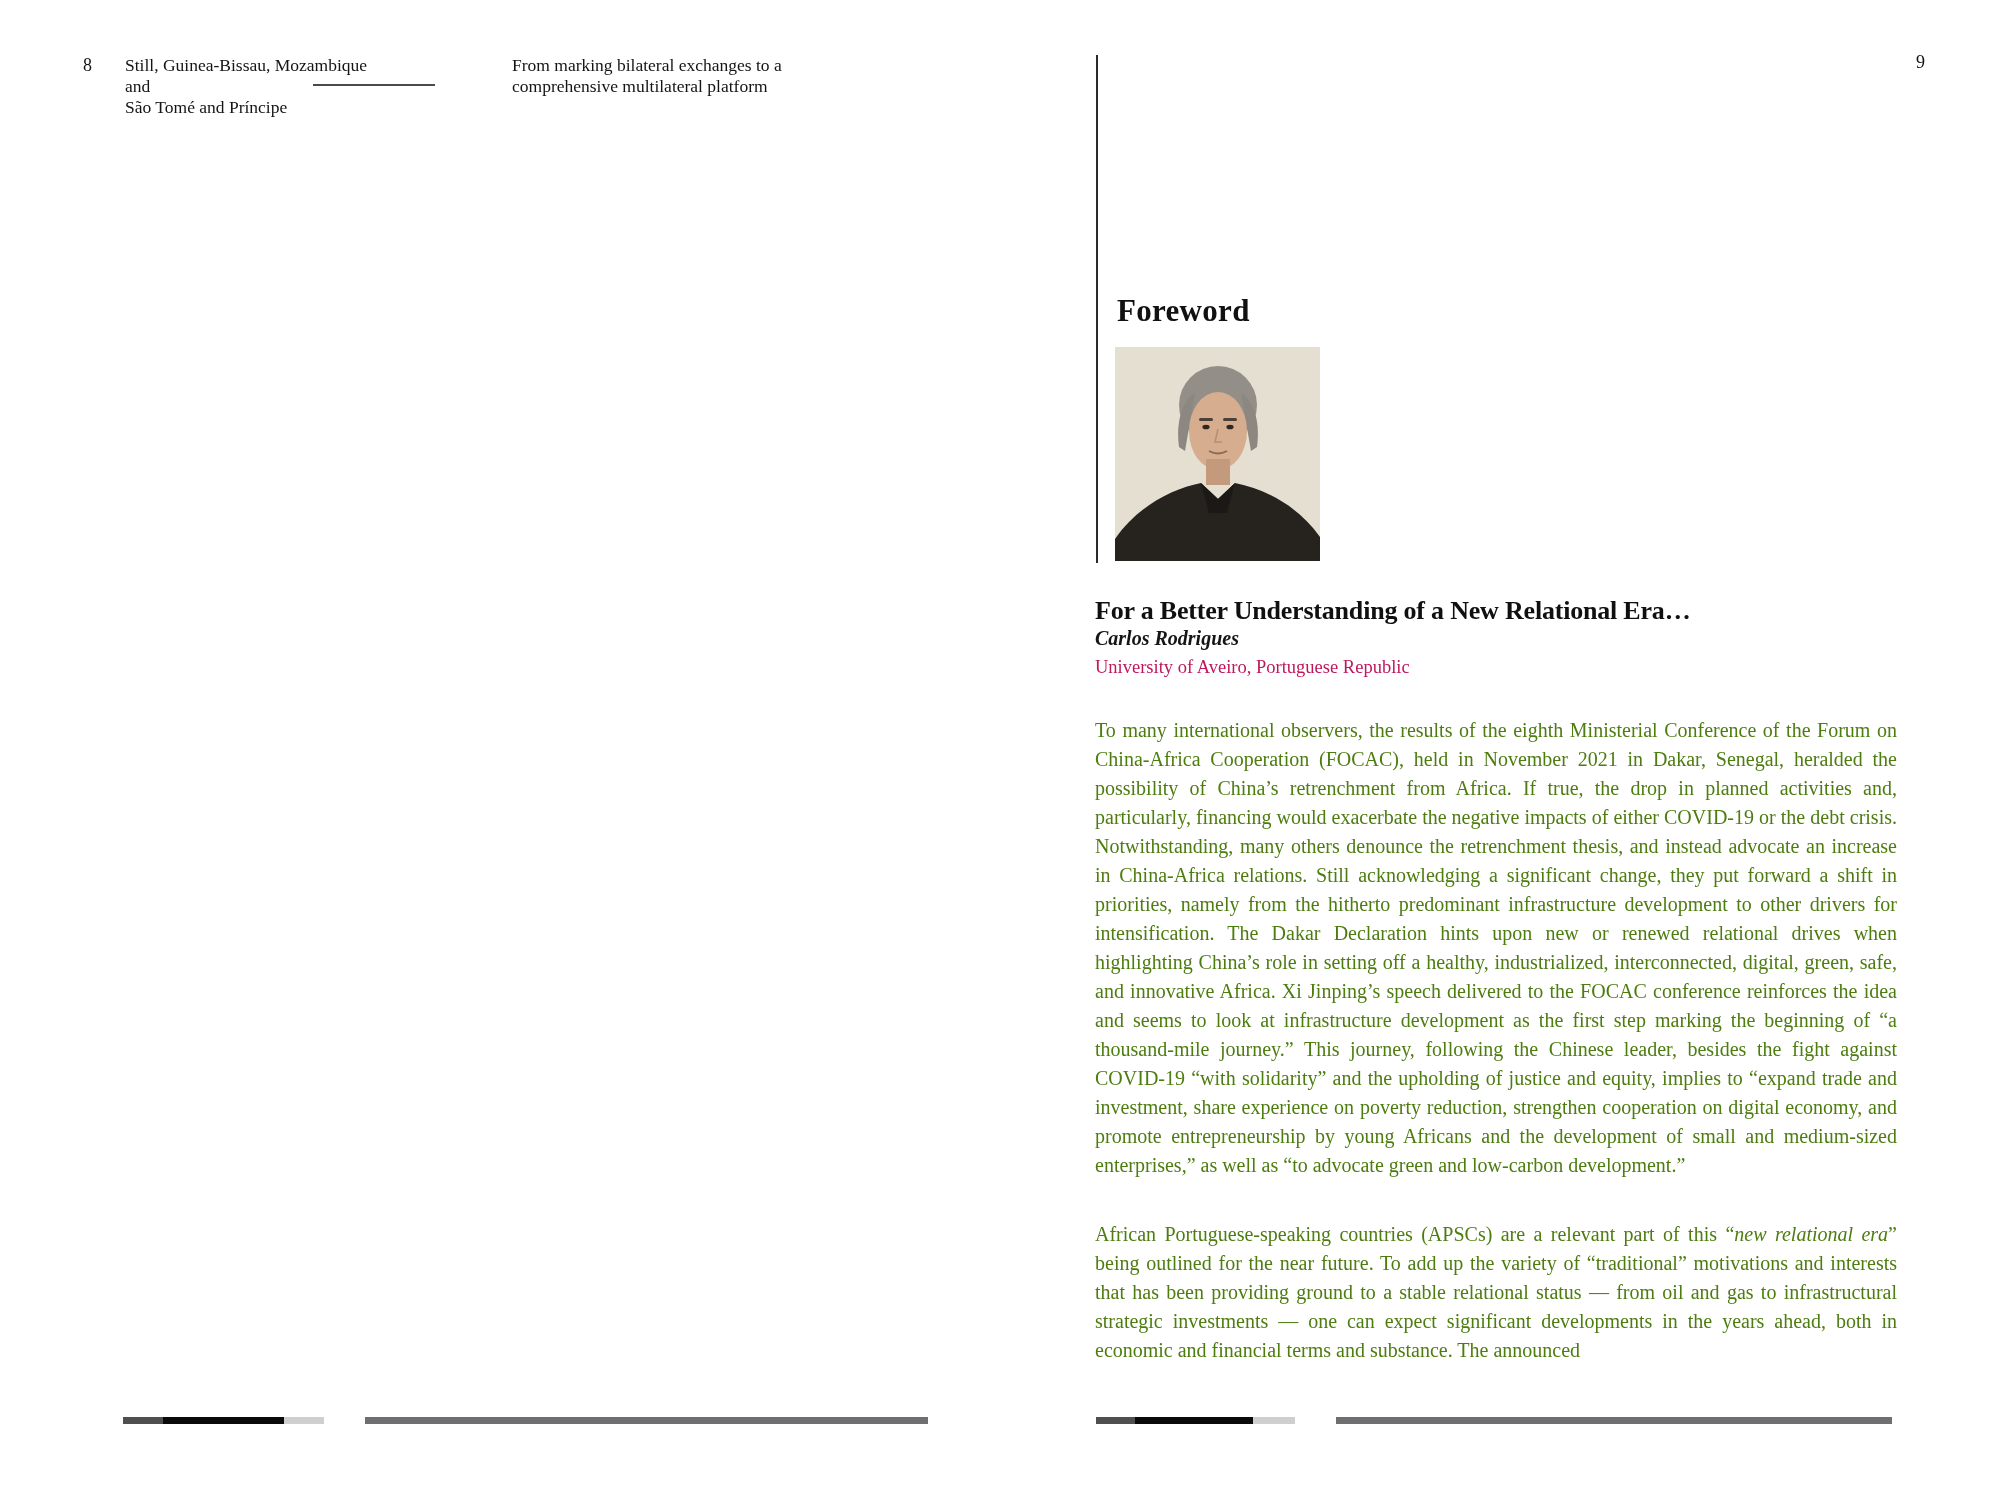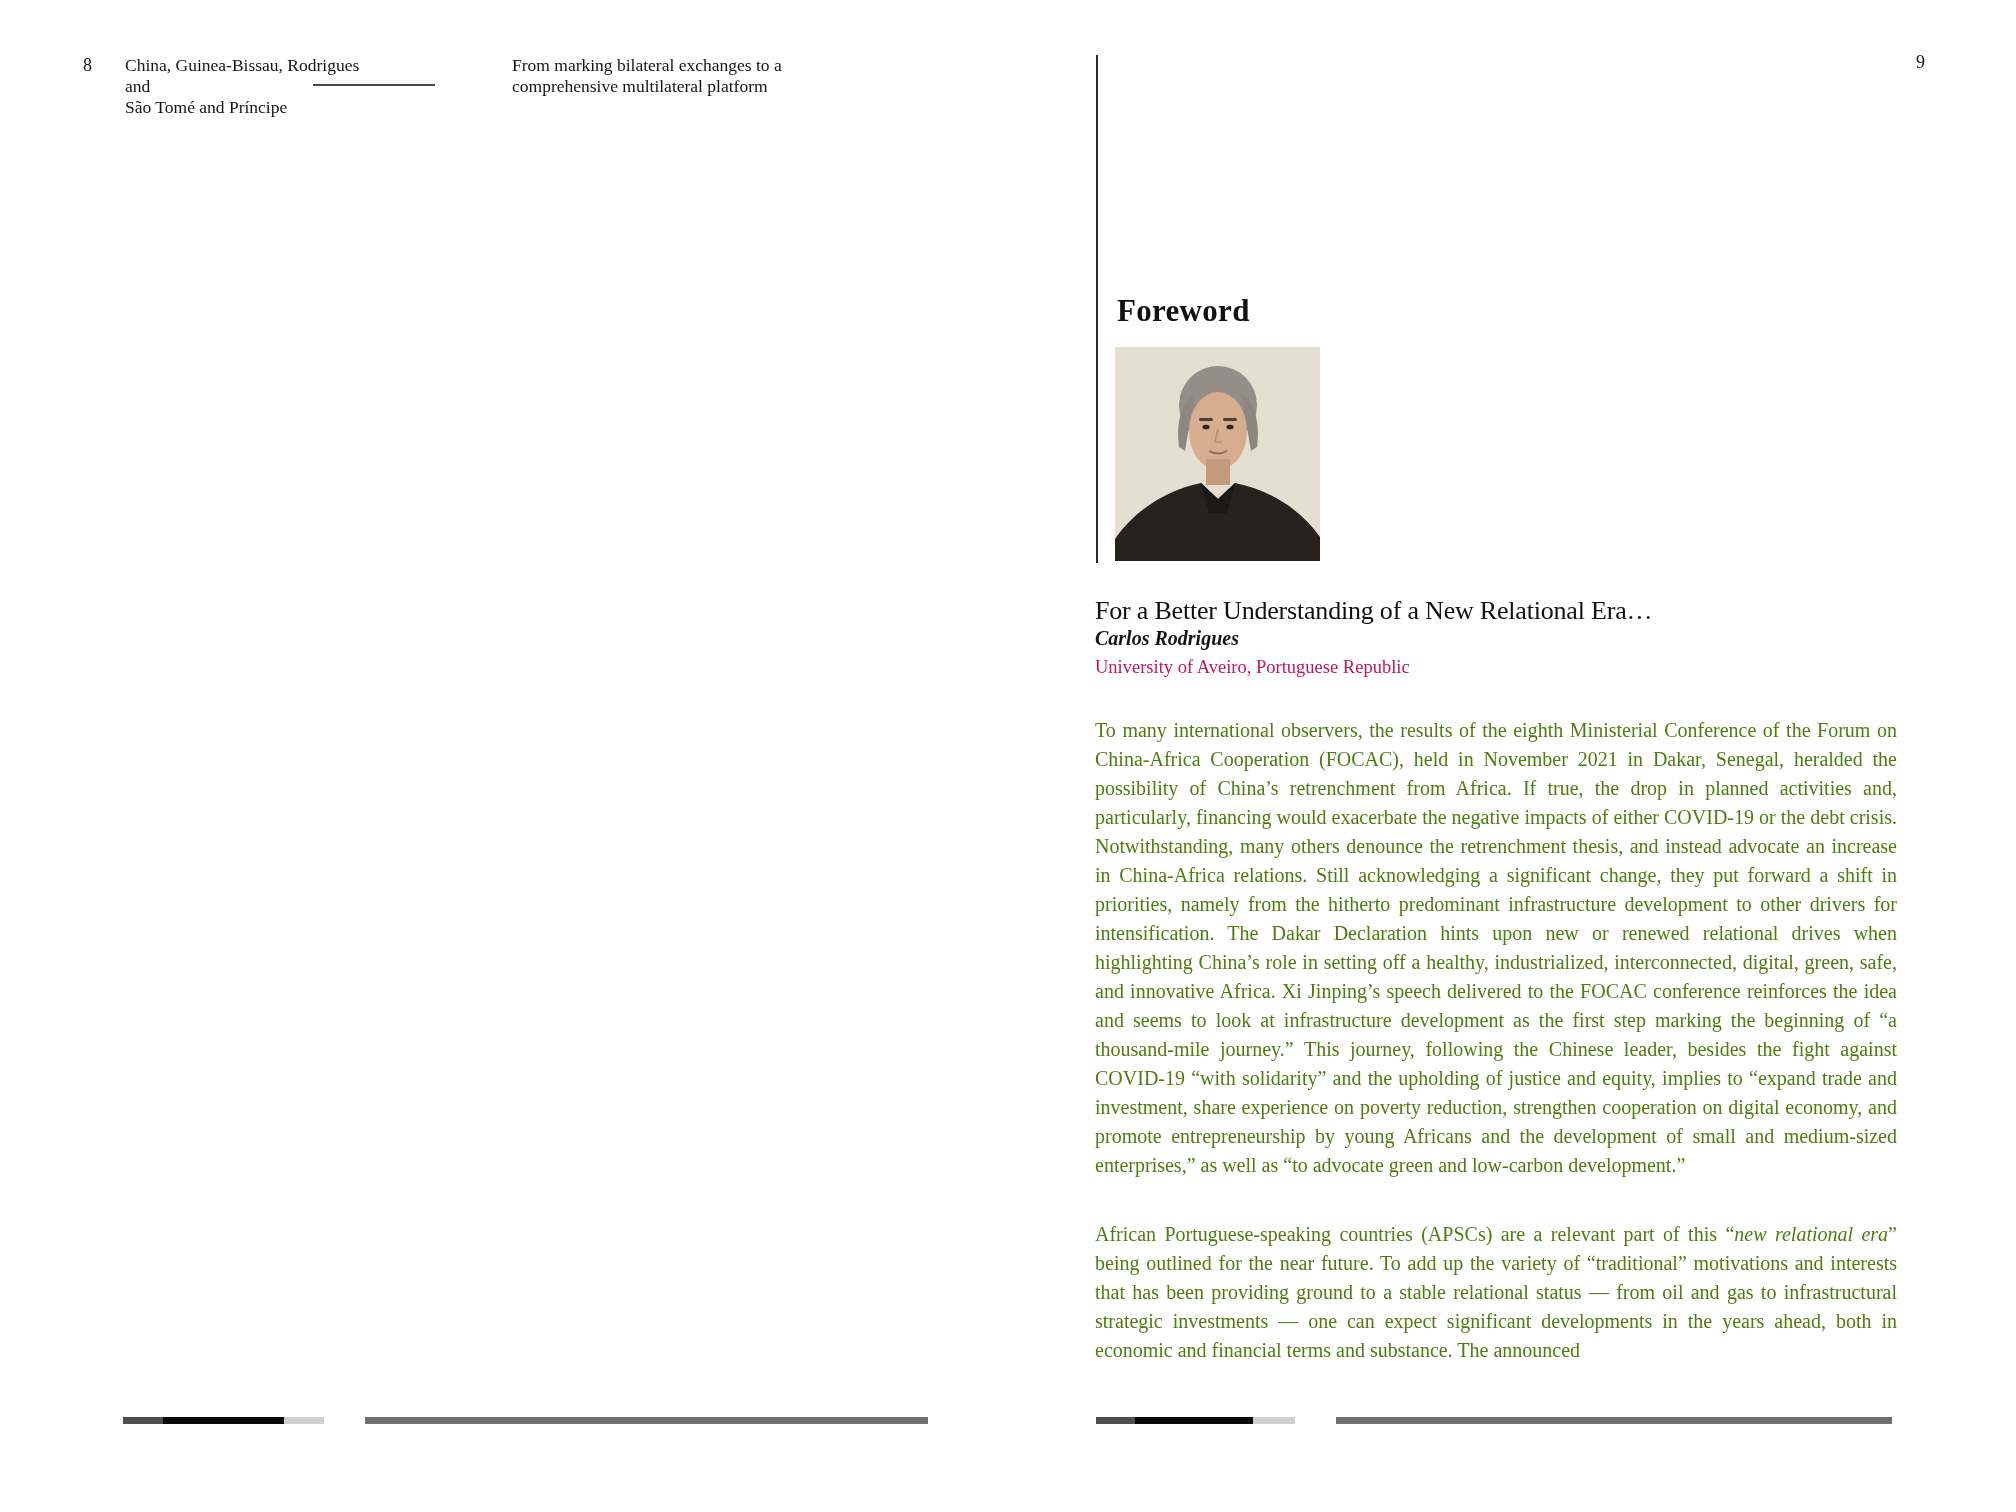--- a/index.html
+++ b/index.html
@@ -17,21 +17,21 @@
   .header-rule{position:absolute;left:313px;top:84px;width:122px;height:2px;background:#4a4a4a;}
 
   
   .v-divider{position:absolute;left:1096px;top:55px;width:2px;height:508px;background:#2b2b2b;}
 
   .foreword{left:1117px;top:293px;font-size:31px;font-weight:700;letter-spacing:.3px;color:#111;}
 
   .photo-frame{left:1115px;top:347px;width:205px;height:214px;}
 
   .title-block{left:1095px;top:596px;width:810px;}
-  .article-title{font-size:26px;font-weight:400;letter-spacing:-0.2px;color:#101010;line-height:30px;}
+  .article-title{font-size:26px;font-weight:700;letter-spacing:-0.2px;color:#101010;line-height:30px;}
   .article-author{font-size:20px;font-weight:700;color:#151515;margin-top:1px;line-height:22px;font-style:italic;}
   .article-affil{font-size:18.5px;color:#be185d;margin-top:8px;line-height:21px;}
 
   .body-col{left:1095px;top:716px;width:802px;}
   .body-para{
     margin:0 0 40px 0;font-size:20px;line-height:29px;text-align:justify;
     color:#4d7c0f;
   }
   .body-para em{font-style:italic;}
 
@@ -45,21 +45,21 @@
 </head>
 <body>
 
 <div class="spread">
 
   <div>
 
     <div class="abs pagenum" style="left:83px;top:55px;">8</div>
 
     <div class="abs runhead" style="left:125px;top:55px;width:260px;">
-      <div>China, Guinea-Bissau, Rodrigues and</div>
+      <div>Still, Guinea-Bissau, Mozambique and</div>
       <div>São Tomé and Príncipe</div>
     </div>
 
     <div class="header-rule"></div>
 
     <div class="abs runhead" style="left:512px;top:55px;width:320px;">
       <div>From marking bilateral exchanges to a</div>
       <div>comprehensive multilateral platform</div>
     </div>
 

